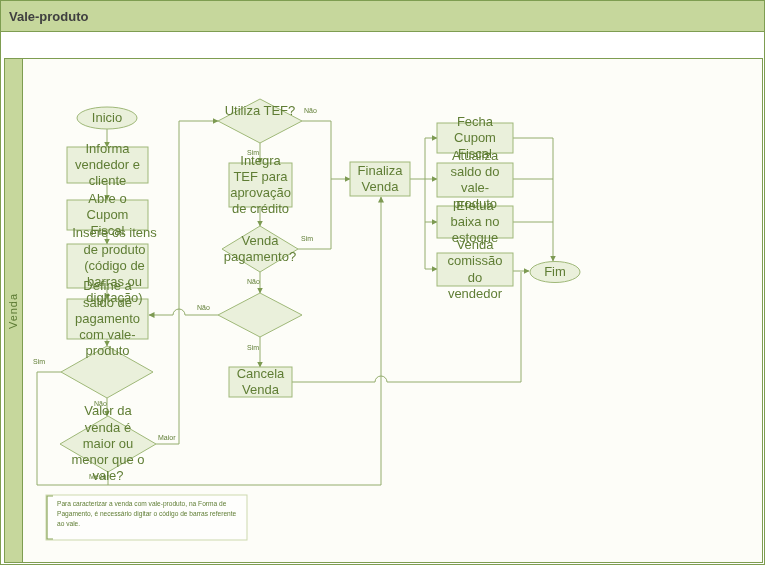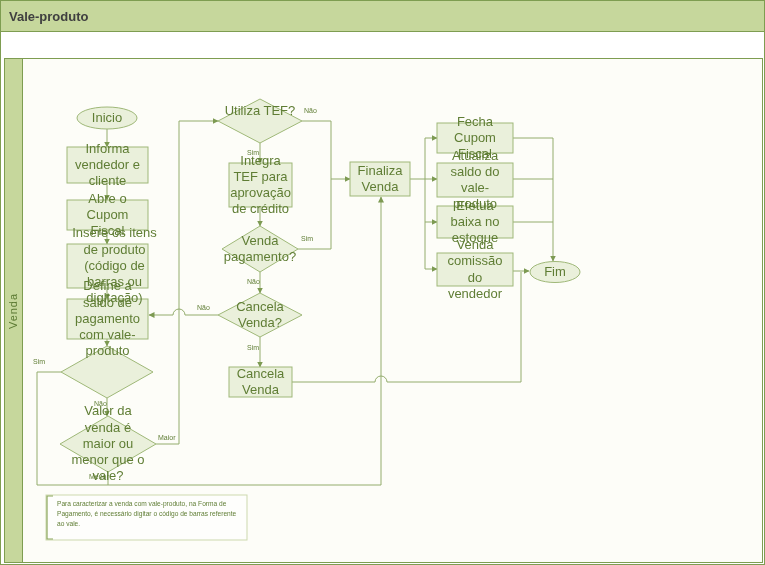--- a/index.html
+++ b/index.html
@@ -100,21 +100,20 @@
 
   <div class="nlabel" style="left:76px; top:106px; width:60px; height:22px;">Inicio</div>
   <div class="nlabel" style="left:66px; top:146px; width:81px; height:36px;">Informa vendedor e cliente</div>
   <div class="nlabel" style="left:66px; top:199px; width:81px; height:30px;text-align:center;">Abre o Cupom Fiscal</div>
   <div class="nlabel" style="left:66px; top:243px; width:95px; height:44px;">Insere os itens de produto (código de barras ou digitação)</div>
   <div class="nlabel" style="left:66px; top:298px; width:81px; height:40px;">Define a saldo de pagamento com vale-produto</div>
   <div class="nlabel" style="left:67px; top:415px; width:80px; height:56px;">Valor da venda é maior ou menor que o vale?</div>
   <div class="nlabel" style="left:217px; top:88px; width:84px; height:44px;">Utiliza TEF?</div>
   <div class="nlabel" style="left:228px; top:162px; width:63px; height:44px;">Integra TEF para aprovação de crédito</div>
   <div class="nlabel" style="left:231px; top:225px; width:56px; height:46px;">Venda pagamento?</div>
-  <div class="nlabel" style="left:217px; top:292px; width:84px; height:44px;">Cancela Venda?</div>
   <div class="nlabel" style="left:228px; top:366px; width:63px; height:30px;border-radius:12px;">Cancela Venda</div>
   <div class="nlabel" style="left:349px; top:161px; width:60px; height:34px;">Finaliza Venda</div>
   <div class="nlabel" style="left:436px; top:122px; width:76px; height:30px;">Fecha Cupom Fiscal</div>
   <div class="nlabel" style="left:436px; top:162px; width:76px; height:34px;border-radius:10px;">Atualiza saldo do vale-produto</div>
   <div class="nlabel" style="left:436px; top:205px; width:76px; height:32px;">Efetua baixa no estoque</div>
   <div class="nlabel" style="left:436px; top:252px; width:76px; height:33px;">Venda comissão do vendedor</div>
   <div class="nlabel" style="left:529px; top:261px; width:50px; height:21px;">Fim</div>
 
   <div class="elabel" style="left:32px; top:357px;">Sim</div>
   <div class="elabel" style="left:93px; top:399px;">Não</div>

